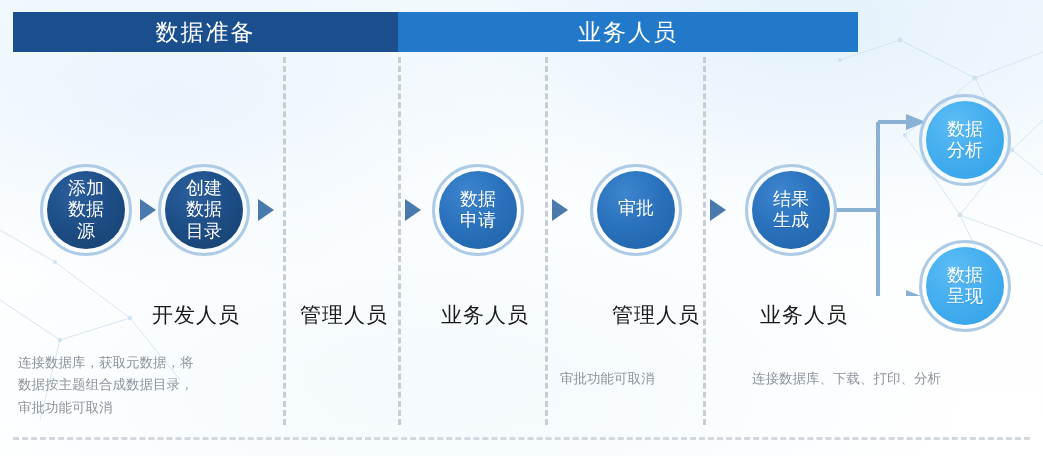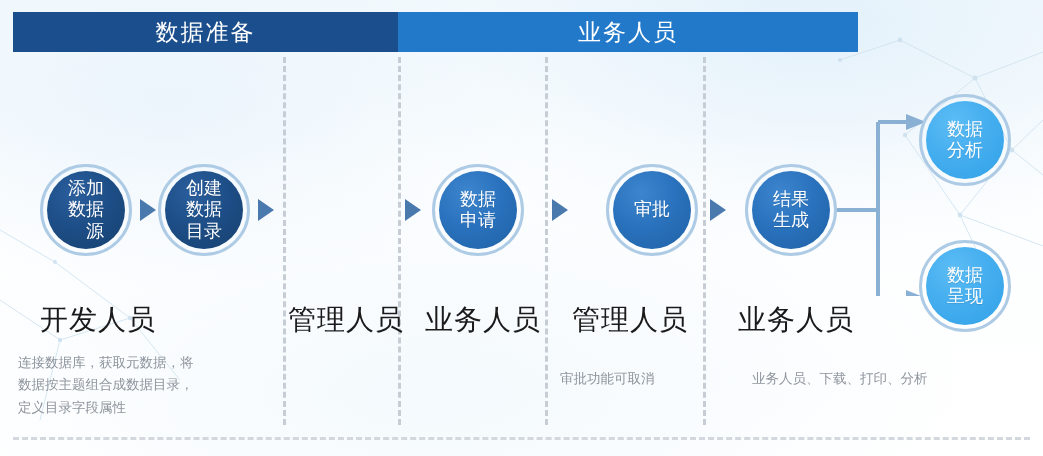--- a/index.html
+++ b/index.html
@@ -111,22 +111,22 @@
     width: 0; height: 0;
     border-top: 11px solid transparent;
     border-bottom: 11px solid transparent;
     border-left: 16px solid #4a79ad;
   }
 
   
   .role {
     position: absolute;
     top: 301px;
-    text-align: left;
-    font-size: 28px;
+    text-align: right;
+    font-size: 21px;
     color: #1a1a1a;
     white-space: nowrap;
     letter-spacing: 1px;
   }
 
   
   .desc {
     position: absolute;
     font-size: 13.5px;
     color: #8d949c;
@@ -195,21 +195,21 @@
     <path d="M76 18 L96 26 L76 34 Z" fill="#8ab0d4"></path>
     <path d="M76 194 L96 202 L76 210 Z" fill="#8ab0d4"></path>
   </svg>
 
   <div class="tri" style="left:140px; top:199px;"></div>
   <div class="tri" style="left:258px; top:199px;"></div>
   <div class="tri" style="left:405px; top:199px;"></div>
   <div class="tri" style="left:552px; top:199px;"></div>
   <div class="tri" style="left:710px; top:199px;"></div>
 
-  <div class="node big" style="left:40px; top:164px;text-align:right;">
+  <div class="node big" style="left:40px; top:164px;">
     <span class="ring"></span>
     <span class="disc disc-navy"></span>
     <span class="lbl">添加
 数据
 源</span>
   </div>
 
   <div class="node big" style="left:158px; top:164px;">
     <span class="ring"></span>
     <span class="disc disc-navy"></span>
@@ -219,21 +219,21 @@
   </div>
 
 
   <div class="node big" style="left:432px; top:164px;">
     <span class="ring"></span>
     <span class="disc disc-blue"></span>
     <span class="lbl">数据
 申请</span>
   </div>
 
-  <div class="node big" style="left:606px; top:164px;">
+  <div class="node big" style="left:590px; top:164px;font-family:Liberation Mono, monospace;">
     <span class="ring"></span>
     <span class="disc disc-blue"></span>
     <span class="lbl">审批</span>
   </div>
 
   <div class="node big" style="left:745px; top:164px;text-align:right;">
     <span class="ring"></span>
     <span class="disc disc-blue"></span>
     <span class="lbl">结果
 生成</span>
@@ -264,17 +264,17 @@
   </div>
   <div class="role" style="left:572px; width:128px;">
     <span>管理人员</span>
   </div>
   <div class="role" style="left:738px; width:110px;">
     <span>业务人员</span>
   </div>
 
   <div class="desc d1">连接数据库，获取元数据，将
 数据按主题组合成数据目录，
-定义目录字段属性</div>
+审批功能可取消</div>
   <div class="desc d2">审批功能可取消</div>
-  <div class="desc d3">业务人员、下载、打印、分析</div>
+  <div class="desc d3">连接数据库、下载、打印、分析</div>
 
 </div>
 
 </body></html>

